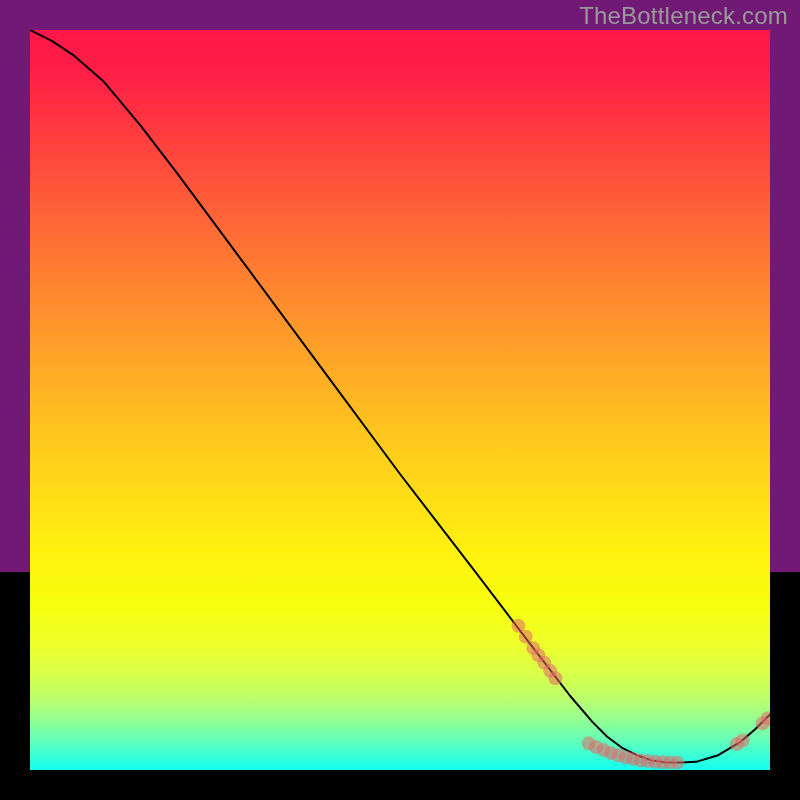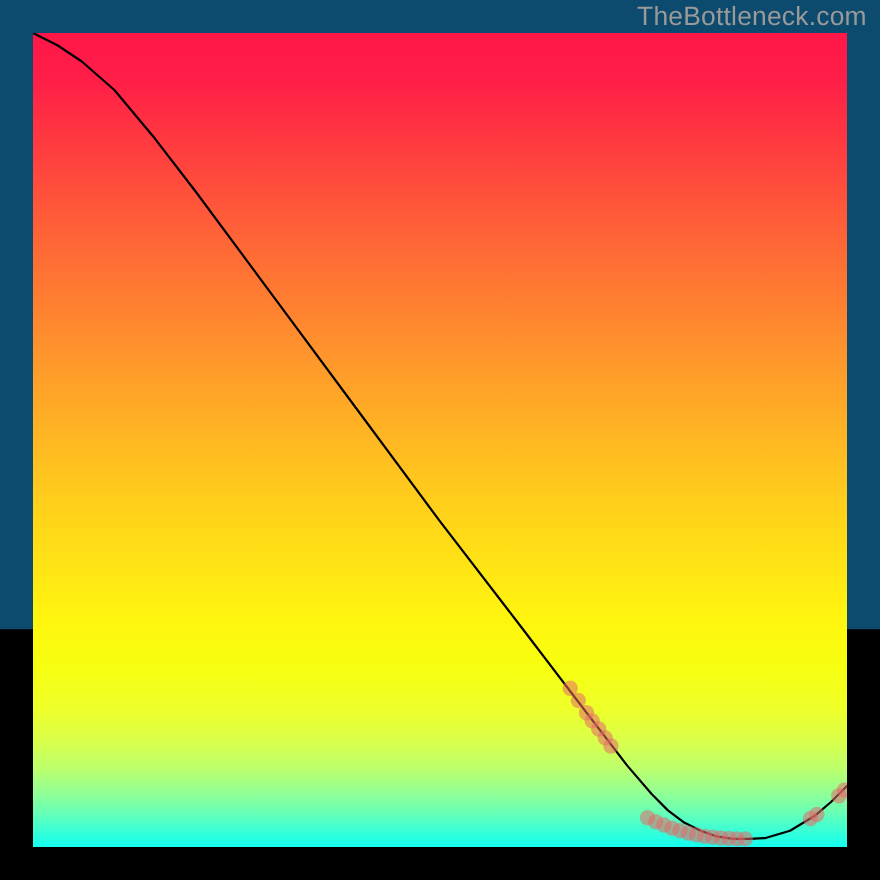--- a/index.html
+++ b/index.html
@@ -8,21 +8,21 @@
     width: 800px;
     height: 800px;
     background: #000;
     overflow: hidden;
     font-family: Arial, Helvetica, sans-serif;
   }
   .frame {
     position: relative;
     width: 800px;
     height: 572px;
-    background: #0c4a6e;
+    background: #701a75;
   }
   .watermark {
     position: absolute;
     top: 2px;
     right: 12px;
     color: #9a9a9a;
     font-size: 24px;
     font-weight: 400;
     letter-spacing: 0.2px;
     z-index: 10;

